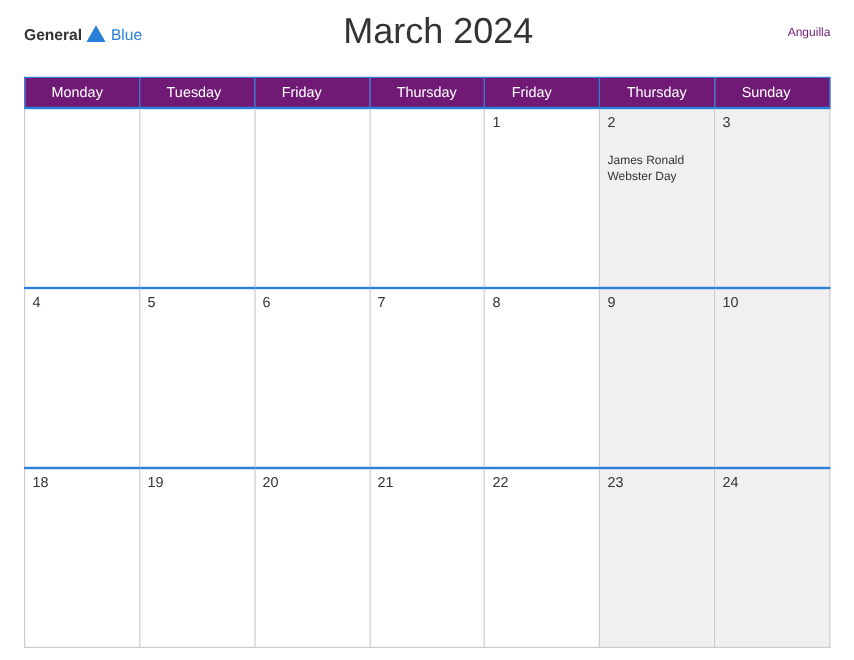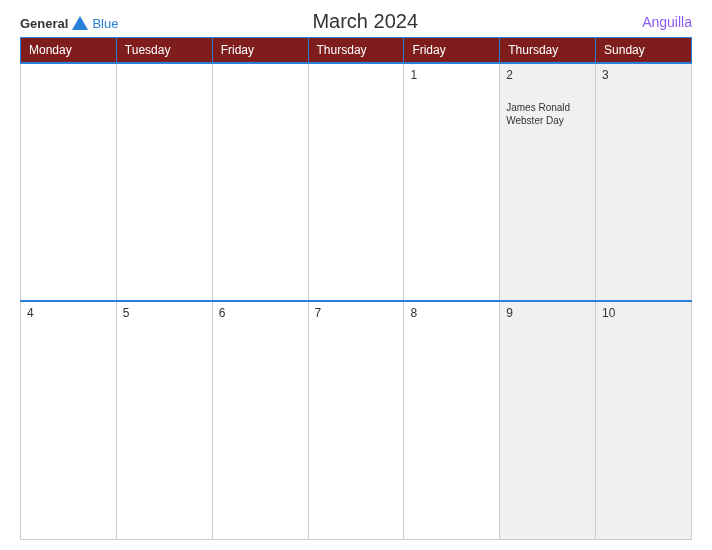--- a/index.html
+++ b/index.html
@@ -12,21 +12,21 @@
       flex-direction: column;
       align-items: center;
       padding: 10px 20px;
     }
 
     .header-area {
       width: 100%;
       display: flex;
       align-items: center;
       justify-content: center;
-      margin-bottom: 4px;
+      margin-bottom: 20px;
     }
 
     .logo {
       display: flex;
       align-items: flex-end;
       gap: 2px;
     }
 
     .logo-text-general {
       font-size: 13px;
@@ -44,47 +44,47 @@
       width: 0;
       height: 0;
       border-left: 8px solid transparent;
       border-right: 8px solid transparent;
       border-bottom: 14px solid #2980d9;
       margin-bottom: 1px;
       margin-left: 2px;
     }
 
     .title {
-      font-size: 20px;
+      font-size: 30px;
       font-weight: normal;
       color: #333;
       text-align: center;
       flex: 1;
     }
 
     .region {
-      font-size: 14px;
-      color: #8b5cf6;
+      font-size: 10px;
+      color: #701a75;
       text-align: right;
       min-width: 80px;
     }
 
     .calendar {
       width: 100%;
       border-collapse: collapse;
       flex: 1;
     }
 
     .calendar thead tr th {
-      background-color: #7f1d1d;
+      background-color: #701a75;
       color: #fff;
       font-size: 12px;
       font-weight: normal;
       text-align: left;
-      padding: 5px 8px;
+      padding: 5px 22px;
       border: 1px solid #2980d9;
     }
 
     .calendar tbody tr {
       height: 72px;
     }
 
     .calendar tbody tr td {
       border: 1px solid #ccc;
       border-top: 2px solid #2980d9;
@@ -171,14 +171,37 @@
         <td>
           <div class="day-number">8</div>
         </td>
         <td class="weekend-col">
           <div class="day-number">9</div>
         </td>
         <td class="weekend-col">
           <div class="day-number">10</div>
         </td>
       </tr>
+      <tr>
+        <td>
+          <div class="day-number">18</div>
+        </td>
+        <td>
+          <div class="day-number">19</div>
+        </td>
+        <td>
+          <div class="day-number">20</div>
+        </td>
+        <td>
+          <div class="day-number">21</div>
+        </td>
+        <td>
+          <div class="day-number">22</div>
+        </td>
+        <td class="weekend-col">
+          <div class="day-number">23</div>
+        </td>
+        <td class="weekend-col">
+          <div class="day-number">24</div>
+        </td>
+      </tr>
     </tbody>
 </table>
 
 </body></html>

